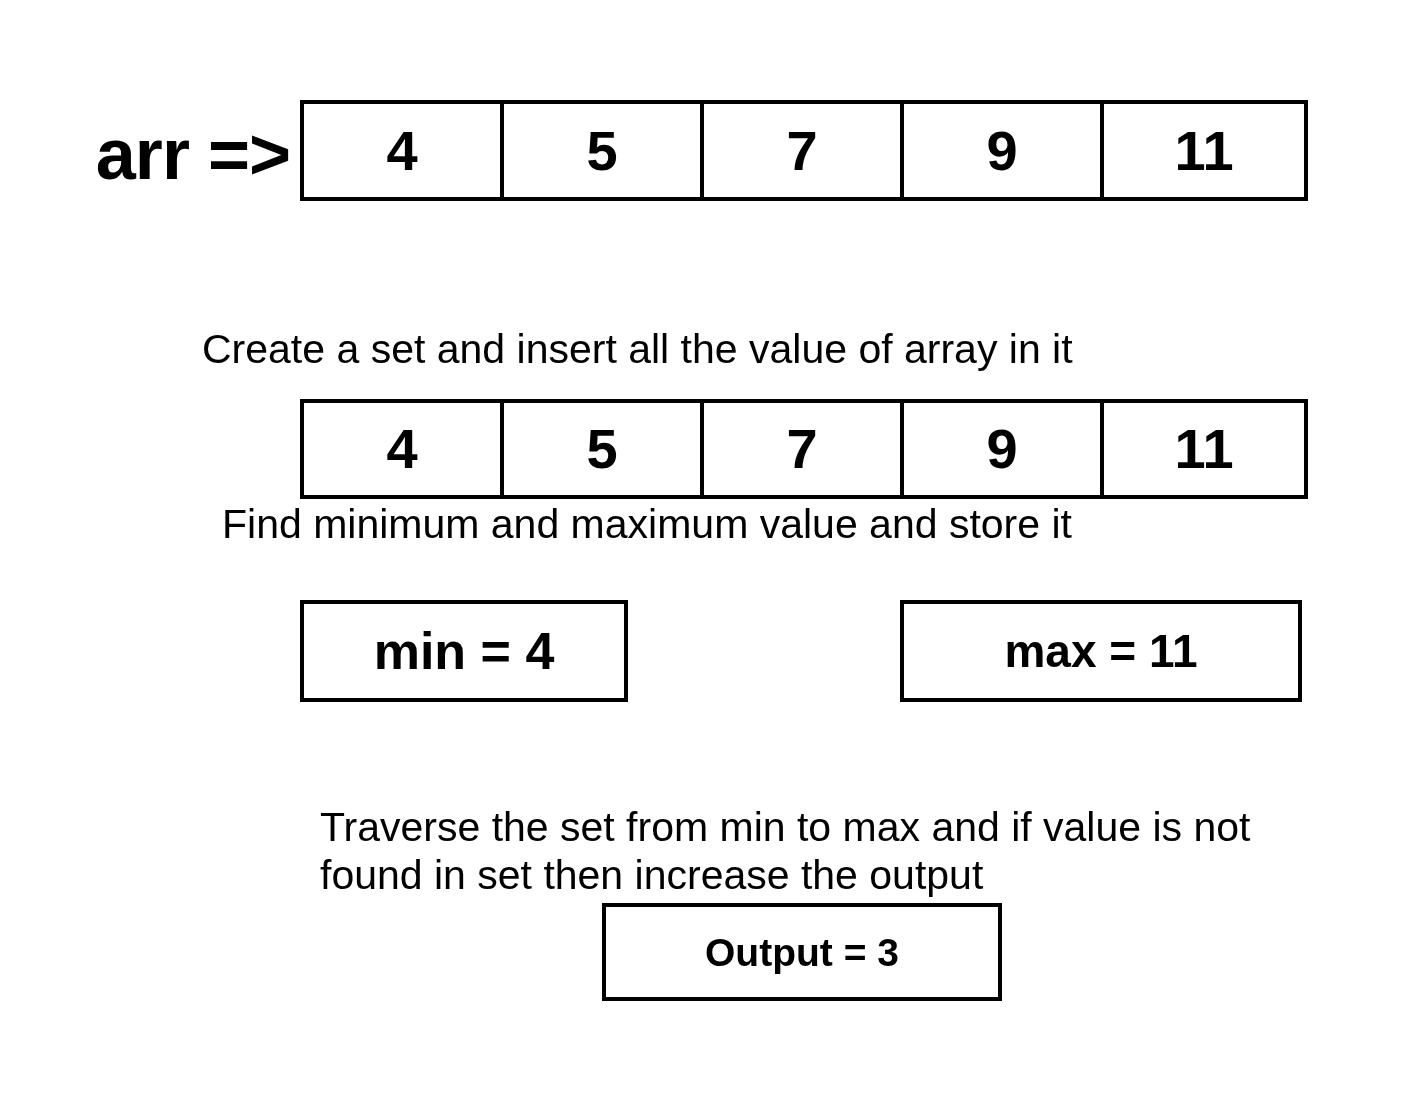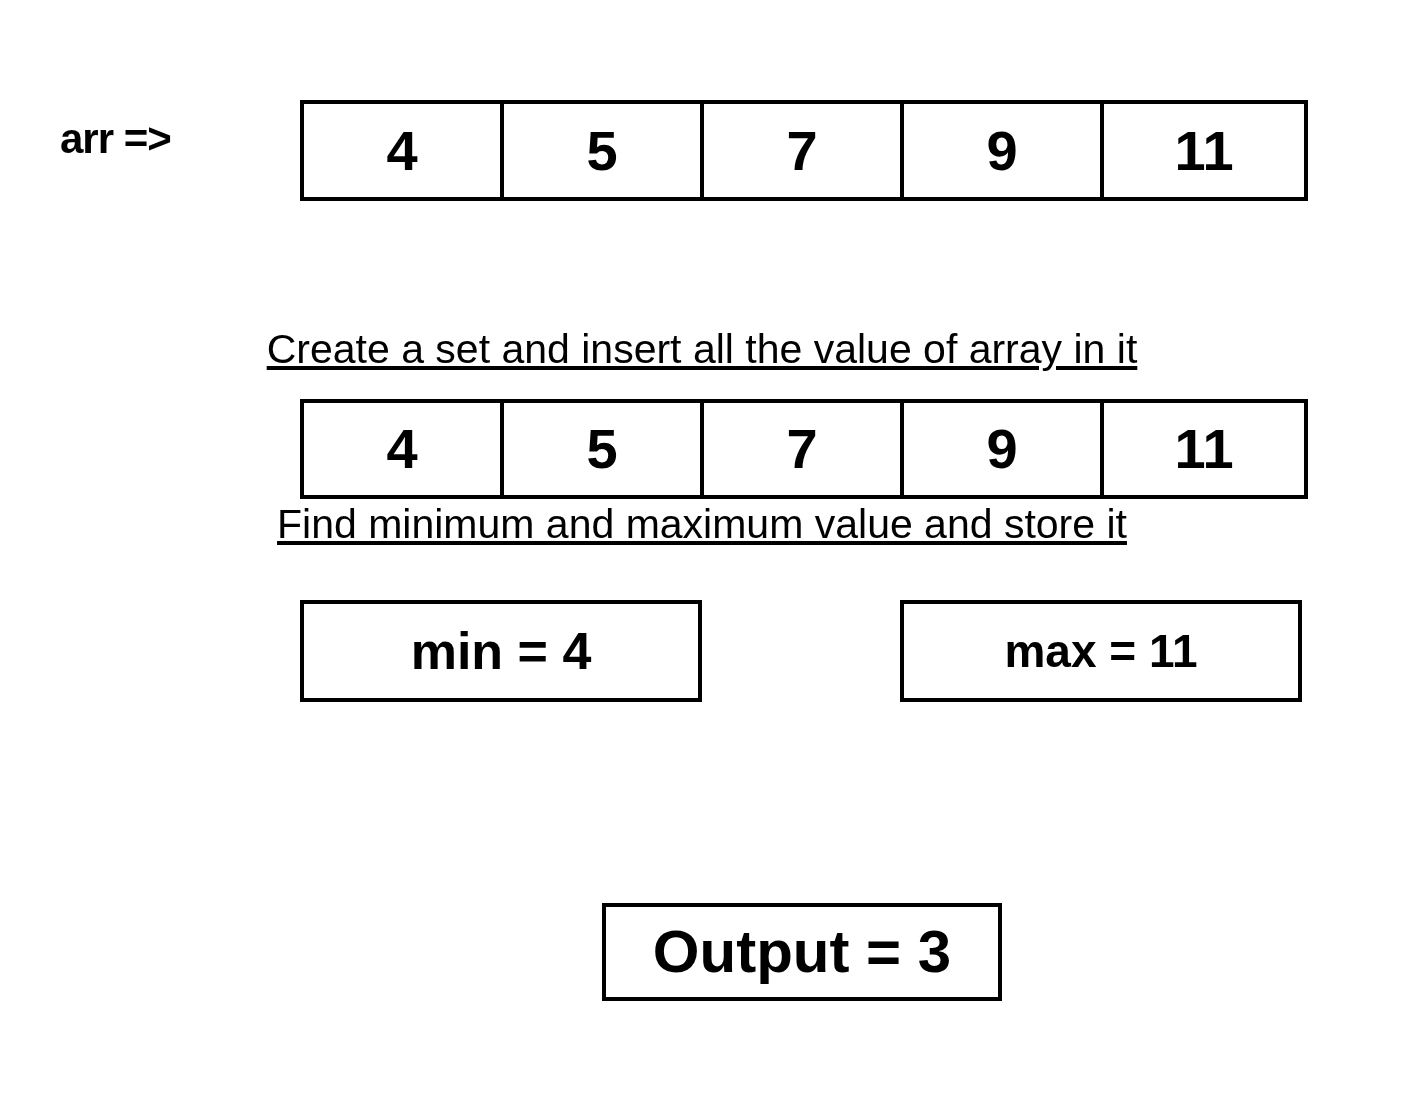--- a/index.html
+++ b/index.html
@@ -20,24 +20,25 @@
     position: absolute;
     left: 0; top: 0;
     width: 1403px;
     height: 1103px;
   }
 
   
   .row-label {
     position: absolute;
     font-weight: bold;
-    font-size: 42px;
+    font-size: 72px;
     line-height: 1;
     letter-spacing: -1px;
     white-space: nowrap;
+    text-align: right;
   }
 
   
   .cells {
     position: absolute;
     display: flex;
     box-sizing: border-box;
     border: 4px solid #000;
     background: #fff;
   }
@@ -52,23 +53,21 @@
     font-size: 56px;
     line-height: 1;
   }
   .cell:last-child { border-right: none; text-align: right; }
 
   
   .caption {
     position: absolute;
     font-size: 41px;
     line-height: 1.18;
-    text-align: center;
     white-space: nowrap;
-    text-decoration: underline;
   }
   .caption.two-line { white-space: normal; }
 
   
   .vbox {
     position: absolute;
     box-sizing: border-box;
     border: 4px solid #000;
     background: #fff;
     display: flex;
@@ -82,26 +81,26 @@
   #arr-label   { left: 60px;  top: 118px; width: 230px; }
   #arr-cells   { left: 300px; top: 100px; height: 101px; }
 
   #cap-1       { left: 202px; top: 325px; width: 1000px; }
 
   #set-label   { left: 60px;  top: 418px; width: 230px; }
   #set-cells   { left: 300px; top: 399px; height: 100px; }
 
   #cap-2       { left: 222px; top: 500px; width: 960px; }
 
-  #min-box     { left: 300px; top: 600px; width: 402px; height: 102px; font-size: 52px; }
+  #min-box     { left: 300px; top: 600px; width: 328px; height: 102px; font-size: 52px; }
   #max-box     { left: 900px; top: 600px; width: 402px; height: 102px; font-size: 46px; }
 
   #cap-3       { left: 320px; top: 803px; width: 960px; }
 
-  #output-box  { left: 602px; top: 903px; width: 400px; height: 98px; font-size: 60px; }
+  #output-box  { left: 602px; top: 903px; width: 400px; height: 98px; font-size: 39px; }
 </style>
 </head>
 <body>
 
 <div class="stage">
 
   <div class="row-label" id="arr-label">arr =&gt;</div>
 
   <div class="cells" id="arr-cells">
     <div class="cell">4</div>
@@ -121,16 +120,17 @@
     <div class="cell">9</div>
     <div class="cell">11</div>
   </div>
 
   <div class="caption" id="cap-2">Find minimum and maximum value and store it</div>
 
   <div class="vbox" id="min-box">min = 4</div>
 
   <div class="vbox" id="max-box">max = 11</div>
 
+  <div class="caption two-line" id="cap-3">Traverse the set from min to max and if value is not found in set then increase the output</div>
 
   <div class="vbox" id="output-box">Output = 3</div>
 
 </div>
 
 </body></html>

